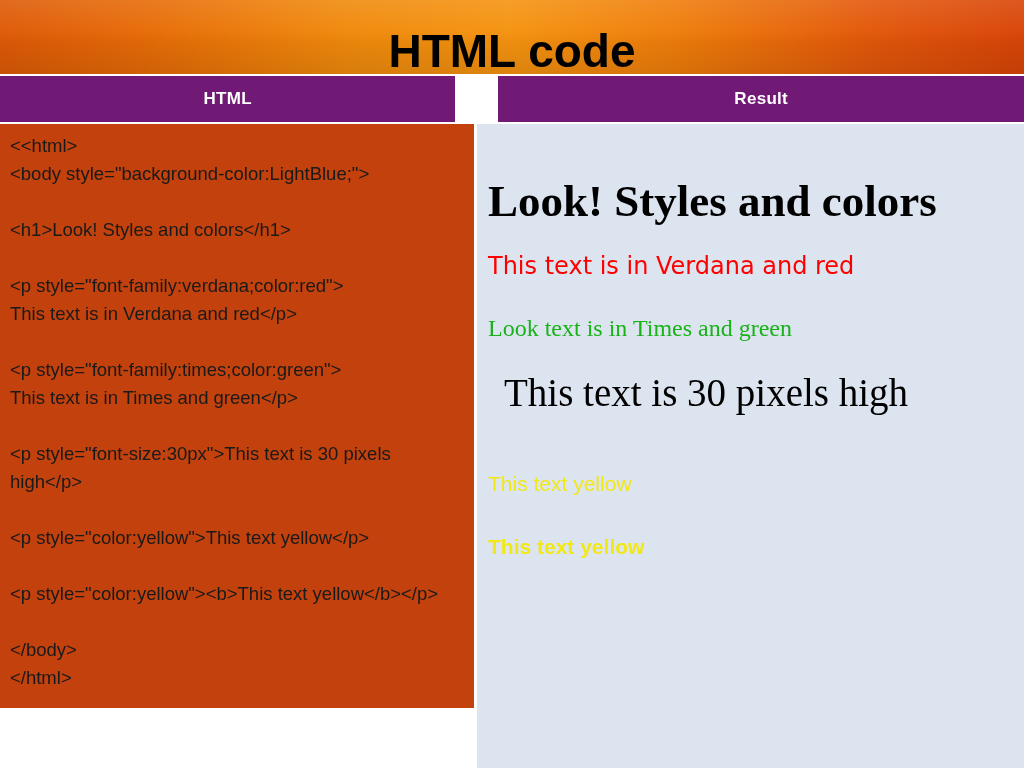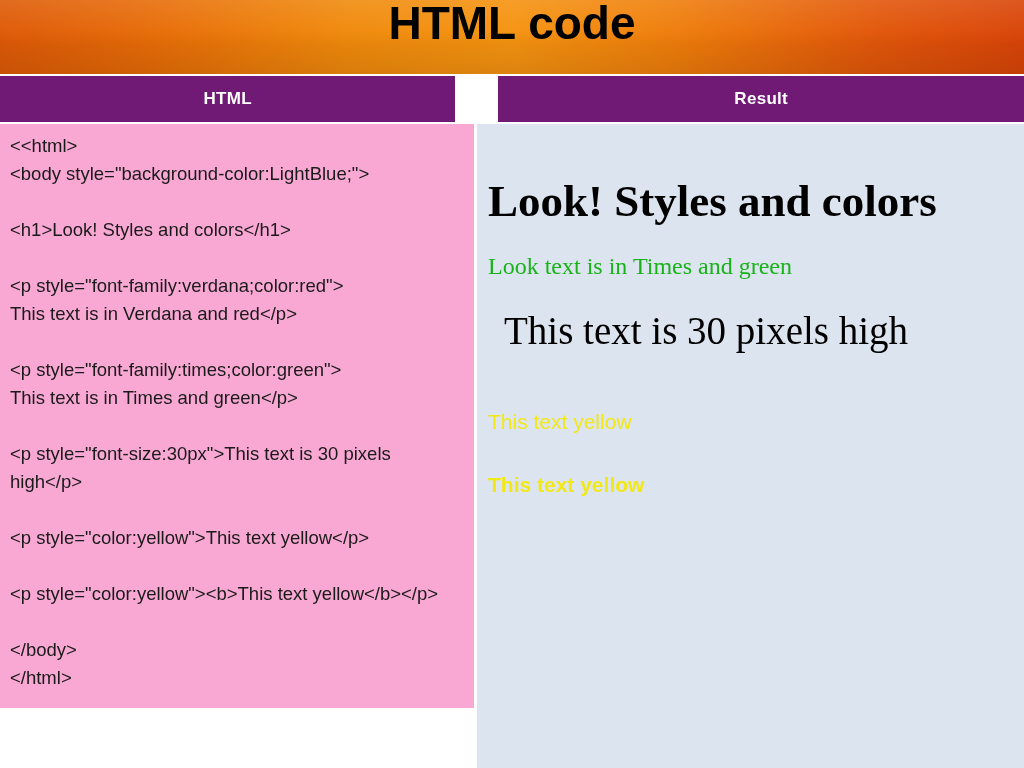--- a/index.html
+++ b/index.html
@@ -30,21 +30,21 @@
     height: 74px;
     background: linear-gradient(to right,
                 #de5a07 0%,
                 #e76b07 14%,
                 #f08a0c 34%,
                 #f59310 50%,
                 #ef7d0b 66%,
                 #e2560a 86%,
                 #d94508 100%);
     display: flex;
-    align-items: flex-start;
+    align-items: flex-end;
     justify-content: center;
     overflow: hidden;
   }
   .title-banner .sheen {
     position: absolute;
     left: 0;
     top: 0;
     width: 100%;
     height: 100%;
     background: linear-gradient(to bottom,
@@ -99,21 +99,21 @@
     position: absolute;
     left: 0;
     top: 124px;
     width: 1024px;
     height: 644px;
     display: flex;
   }
   .pane-left {
     width: 477px;
     height: 584px;
-    background: #f9a8d4;
+    background: #c2410c;
     border-right: 3px solid #ffffff;
     box-sizing: border-box;
     padding: 8px 8px 0 10px;
   }
   .pane-right {
     width: 547px;
     height: 644px;
     background: #dce4ef;
     box-sizing: border-box;
     padding: 52px 14px 0 11px;
@@ -204,20 +204,21 @@
   </div>
 
   <div class="body-row">
 
     <div class="pane-left">
       <div class="code-block" id="code-block"><div class="code-line">&lt;&lt;html&gt;</div><div class="code-line">&lt;body style="background-color:LightBlue;"&gt;</div><div class="code-line blank"></div><div class="code-line">&lt;h1&gt;Look! Styles and colors&lt;/h1&gt;</div><div class="code-line blank"></div><div class="code-line">&lt;p style="font-family:verdana;color:red"&gt;</div><div class="code-line">This text is in Verdana and red&lt;/p&gt;</div><div class="code-line blank"></div><div class="code-line">&lt;p style="font-family:times;color:green"&gt;</div><div class="code-line">This text is in Times and green&lt;/p&gt;</div><div class="code-line blank"></div><div class="code-line">&lt;p style="font-size:30px"&gt;This text is 30 pixels high&lt;/p&gt;</div><div class="code-line blank"></div><div class="code-line">&lt;p style="color:yellow"&gt;This text yellow&lt;/p&gt;</div><div class="code-line blank"></div><div class="code-line">&lt;p style="color:yellow"&gt;&lt;b&gt;This text yellow&lt;/b&gt;&lt;/p&gt;</div><div class="code-line blank"></div><div class="code-line">&lt;/body&gt;</div><div class="code-line">&lt;/html&gt;</div></div>
     </div>
 
     <div class="pane-right">
       <div class="res-h1">Look! Styles and colors</div>
+      <div class="res-verdana-red">This text is in Verdana and red</div>
       <div class="res-times-green">Look text is in Times and green</div>
       <div class="res-30px">This text is 30 pixels high</div>
       <div class="res-yellow">This text yellow</div>
       <div class="res-yellow-bold">This text yellow</div>
     </div>
 
   </div>
 </div>
 
 </body></html>

